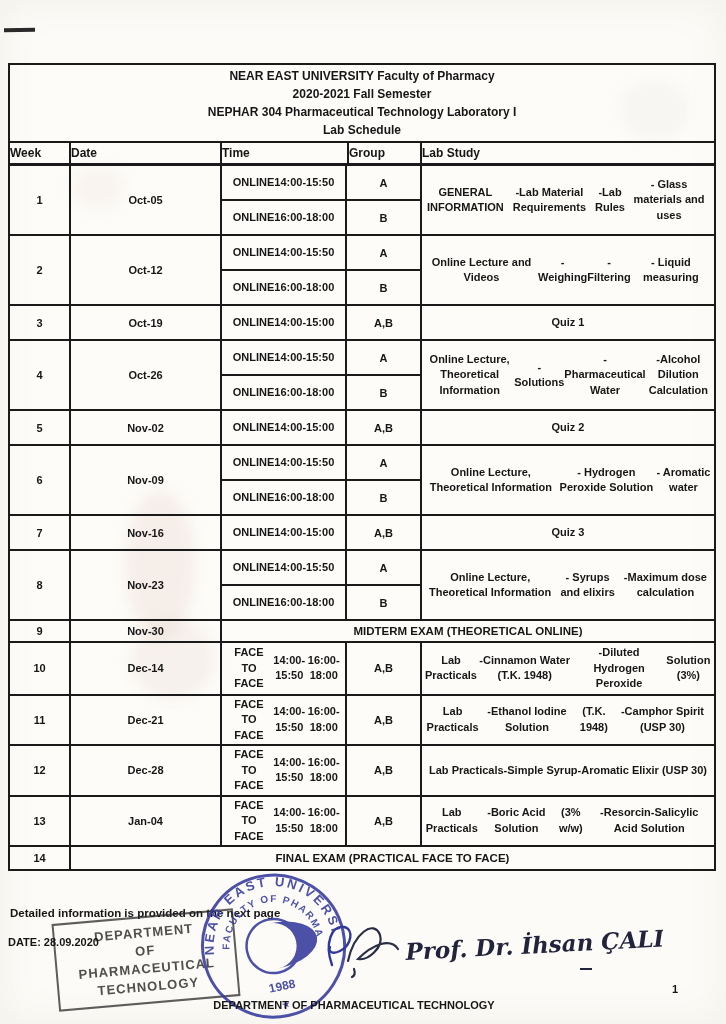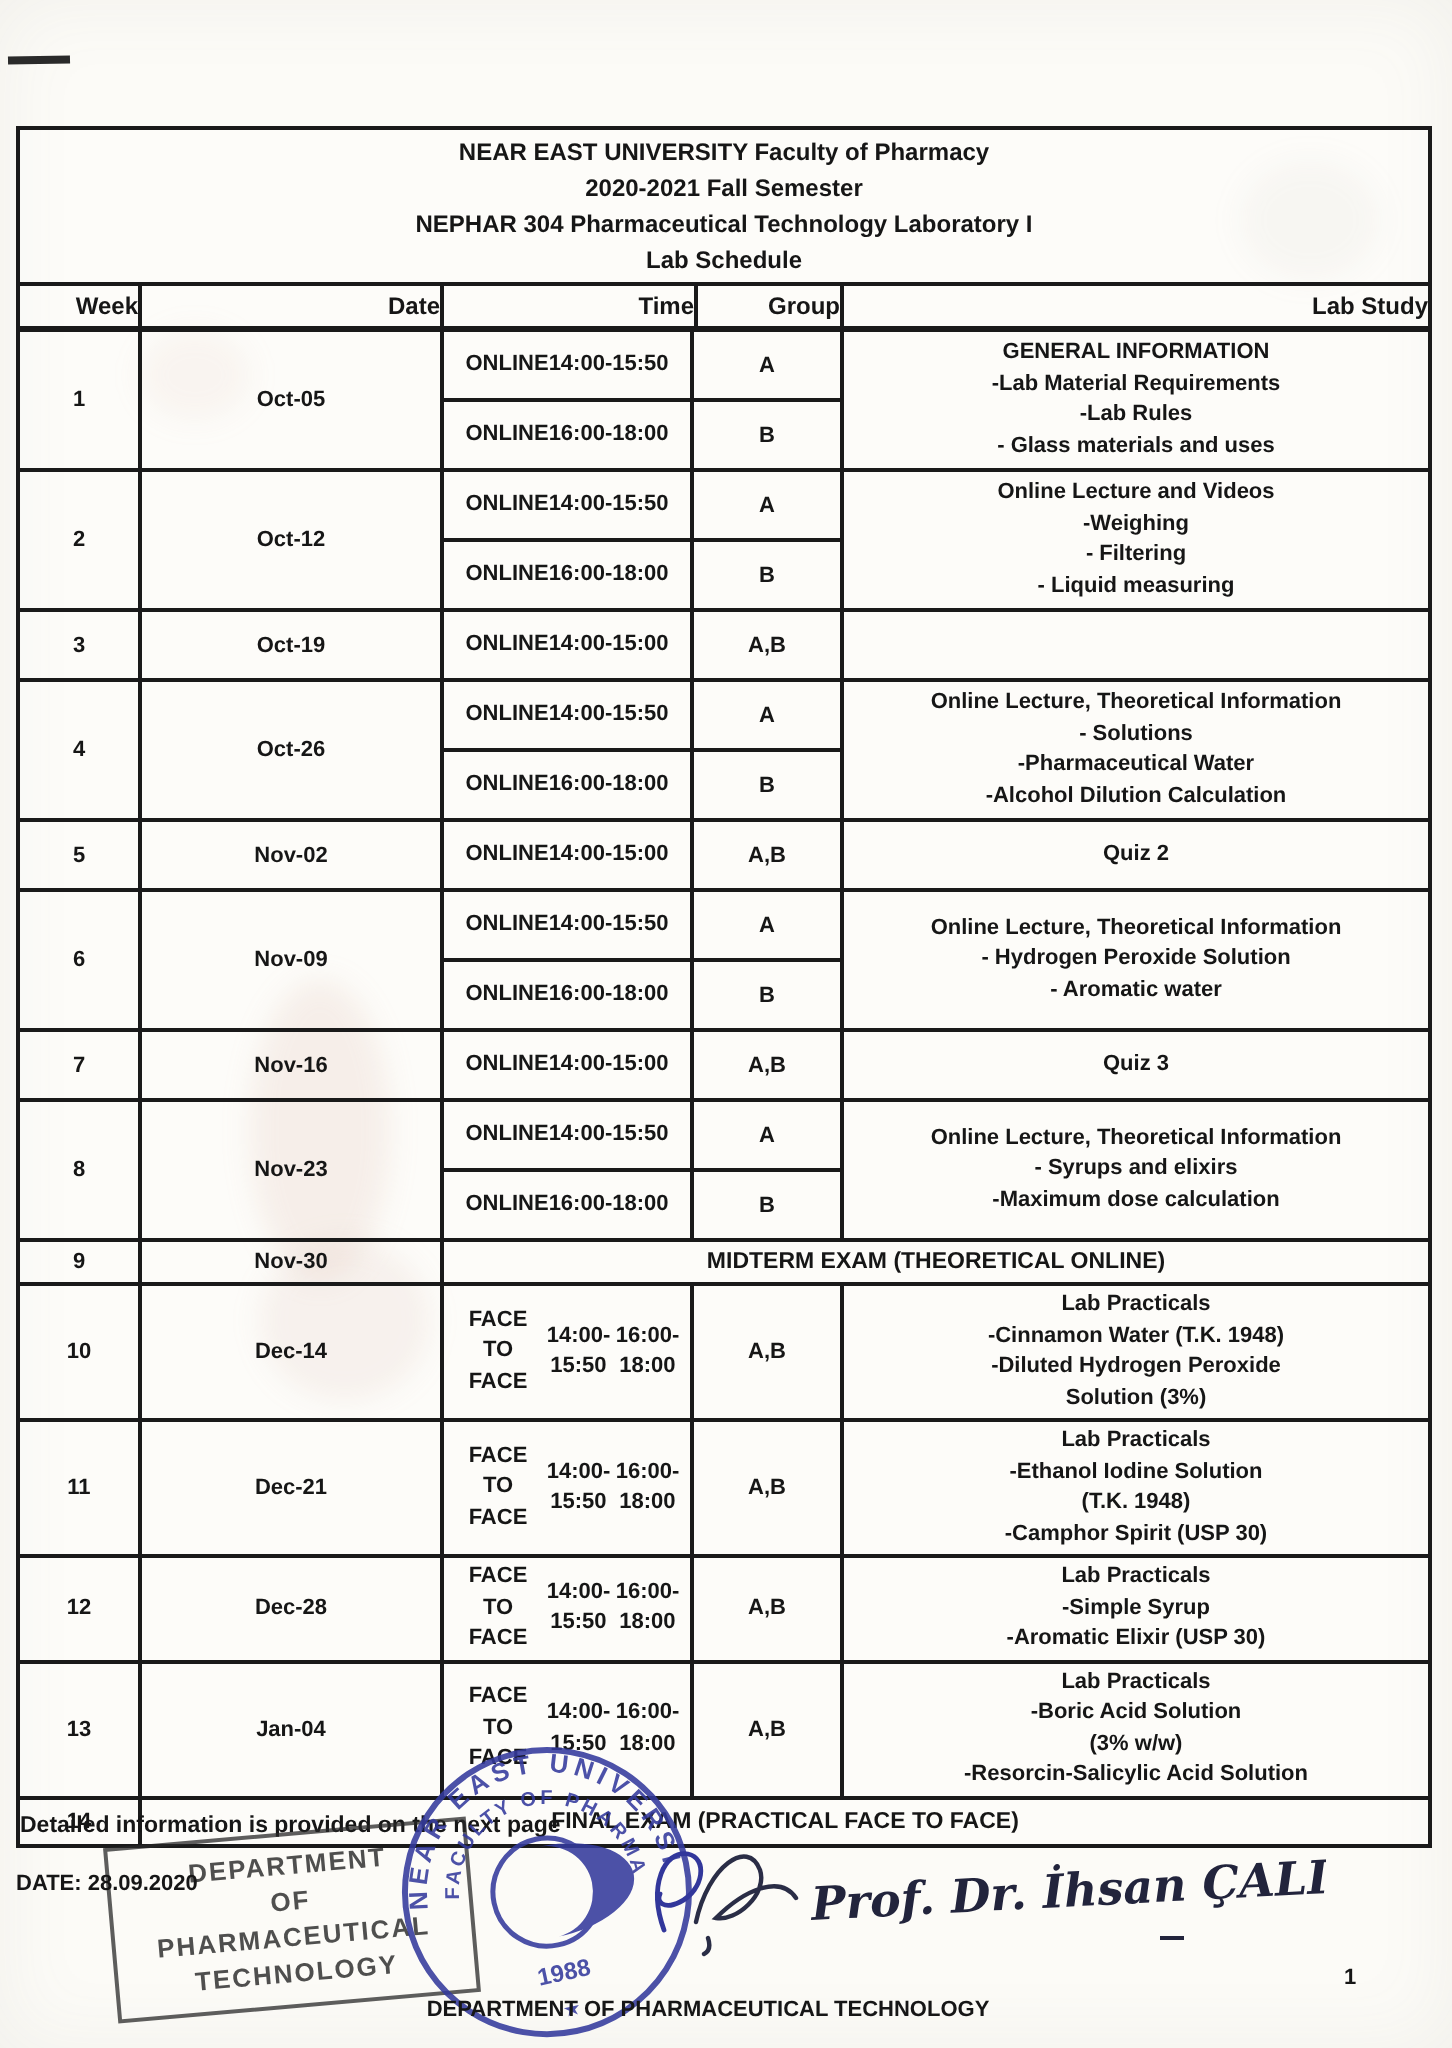--- a/index.html
+++ b/index.html
@@ -8,35 +8,35 @@
     background:#fcfbf7;overflow:hidden;
     font-family:"Liberation Sans",sans-serif;color:#161616;
     box-shadow:inset 0 0 40px rgba(120,110,100,0.08);
   }
   .stain{position:absolute;border-radius:50%;filter:blur(7px);pointer-events:none;}
   .artifact{position:absolute;background:#2a2a2a;}
 
   
   .schedule{position:absolute;left:8px;top:63px;width:708px;border:2px solid #1a1a1a;box-sizing:border-box;background:rgba(255,255,255,0.25);}
   .title-block{border-bottom:2px solid #1a1a1a;text-align:center;font-weight:700;font-size:12px;line-height:18px;padding:2px 16px 2px;}
-  .hdr{display:flex;border-bottom:3px solid #1a1a1a;font-weight:700;font-size:12px;text-align:right;}
+  .hdr{display:flex;border-bottom:3px solid #1a1a1a;font-weight:700;font-size:12px;text-align:left;}
   .hdr .hc{padding:3px 0;box-sizing:border-box;}
   .bR{border-right:2px solid #1a1a1a;}
   .w-week{width:61px;}.w-date{width:151px;}.w-time{width:127px;}.w-group{width:73px;}.w-study{flex:1;}
 
   .row{display:flex;border-bottom:2px solid #1a1a1a;font-weight:700;font-size:11px;box-sizing:border-box;}
   .row:last-child{border-bottom:none;}
   .cell{display:flex;align-items:center;justify-content:center;text-align:center;box-sizing:border-box;}
   .sessions{width:200px;display:flex;flex-direction:column;border-right:2px solid #1a1a1a;box-sizing:border-box;}
   .sess{display:flex;flex:1;min-height:33px;}
   .sess + .sess{border-top:2px solid #1a1a1a;}
   .sess .t{width:125px;border-right:2px solid #1a1a1a;flex-direction:row;padding:1px 4px;}
   .sess .g{flex:1;}
   .ln{line-height:15.5px;}
-  .study{flex:1;flex-direction:column;padding:2px 3px;}
+  .study{flex:1;padding:2px 3px;}
   .examc{flex:1;font-size:11.5px;}
   .row-split{min-height:69px;}
   .row-single{min-height:33px;}
   .row-exam{min-height:22px;}
 
   
   .note{position:absolute;left:10px;top:907px;font-weight:700;font-size:11.5px;}
   .date-line{position:absolute;left:8px;top:936px;font-weight:700;font-size:11px;}
   .dept-line{position:absolute;left:208px;top:984px;width:292px;text-align:center;font-weight:700;font-size:11px;margin-top:15px;}
   .pageno{position:absolute;left:672px;top:983px;font-weight:700;font-size:11px;}
@@ -132,20 +132,23 @@
           <div class="cell w-week bR">3</div>
           <div class="cell w-date bR">Oct-19</div>
           <div class="sessions">
             <div class="sess">
               <div class="cell t">
                 <div class="ln">ONLINE</div>
                 <div class="ln">14:00-15:00</div>
               </div>
               <div class="cell g">A,B</div>
             </div>
+          </div>
+          <div class="cell study">
+            <div class="ln">Quiz 1</div>
           </div>
         </div>
         <div class="row row-split">
           <div class="cell w-week bR">4</div>
           <div class="cell w-date bR">Oct-26</div>
           <div class="sessions">
             <div class="sess">
               <div class="cell t">
                 <div class="ln">ONLINE</div>
                 <div class="ln">14:00-15:50</div>

